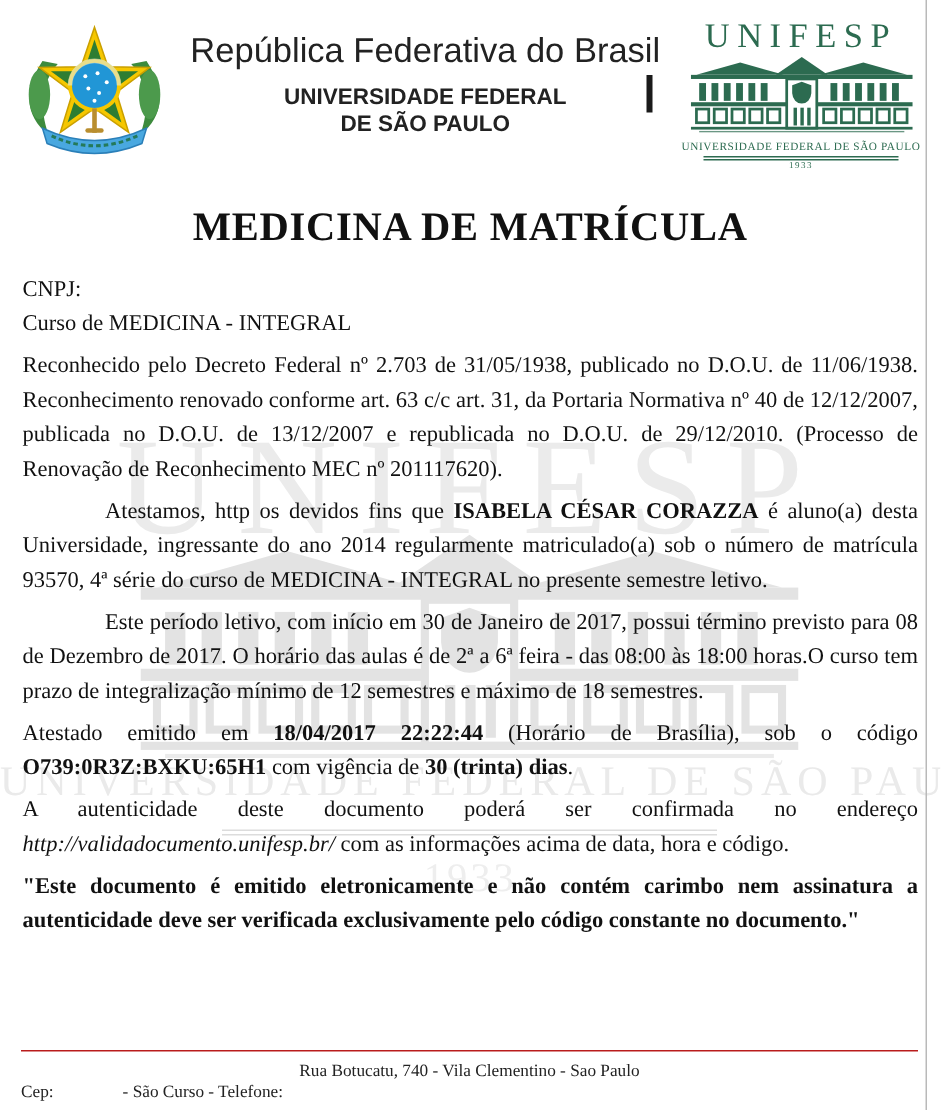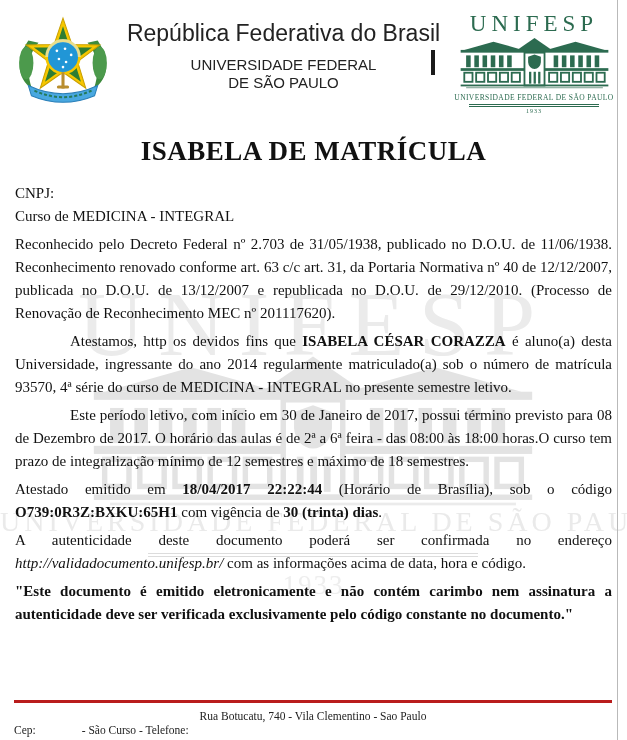--- a/index.html
+++ b/index.html
@@ -23,21 +23,21 @@
     position: absolute; top: 8px; left: 12px; right: 12px; height: 108px;
     display: flex; align-items: flex-start; z-index: 2;
   }
   .coat { width: 102px; height: 106px; flex: 0 0 auto; }
   .head-center {
     flex: 1 1 auto; text-align: center; padding-top: 12px;
     font-family: "Liberation Sans", sans-serif; color: #222;
   }
   .head-republic { font-size: 23px; line-height: 26px; }
   .head-ministry { font-size: 16px; line-height: 20px; }
-  .head-univ { font-size: 15px; font-weight: normal; line-height: 18px; margin-top: 10px; }
+  .head-univ { font-size: 15px; font-weight: bold; line-height: 18px; margin-top: 10px; }
   .vbar-artifact {
     position: absolute; left: 431px; top: 50px; width: 4px; height: 25px;
     background: #1a1a1a;
   }
   .logo-block {
     flex: 0 0 auto; width: 162px; text-align: center; color: #2c6b50; padding-top: 4px;
   }
   .logo-acronym {
     font-family: "Liberation Serif", serif; font-size: 23px; letter-spacing: 5px;
     line-height: 24px; color: #2c6b50;
@@ -85,21 +85,21 @@
   }
   .wm-year {
     position: absolute; top: 570px; left: 0; right: 0; text-align: center;
     font-size: 27px; color: #eeeeee; letter-spacing: 2px;
     font-family: "Liberation Serif", serif;
   }
 
   
   .footer {
     position: absolute; top: 700px; left: 14px; width: 598px; z-index: 2;
-    border-top: 3px solid #b91c1c; padding-top: 6px;
+    border-top: 1px solid #b91c1c; padding-top: 6px;
     text-align: center; font-size: 11.5px; line-height: 14px; color: #222;
   }
   .footer-line2 { display: flex; justify-content: flex-start; }
   .footer-cep-label { margin-right: 46px; }
 </style>
 </head>
 <body>
 
 <div class="page">
 
@@ -218,21 +218,21 @@
           <rect x="10" y="55" width="150" height="1" opacity="0.7"></rect>
         </g>
       </svg>
       <div class="logo-caption">UNIVERSIDADE FEDERAL DE SÃO PAULO</div>
       <div class="logo-rule"></div>
       <div class="logo-year">1933</div>
     </div>
   </div>
   <div class="vbar-artifact"></div>
 
-  <div class="doc-title">ISABELA DE MATRÍCULA</div>
+  <div class="doc-title">MEDICINA DE MATRÍCULA</div>
 
   <div class="body-text">
     <p>CNPJ:</p>
     <p>Curso de MEDICINA - INTEGRAL</p>
     <p class="para">Reconhecido pelo Decreto Federal nº 2.703 de 31/05/1938, publicado no D.O.U. de 11/06/1938. Reconhecimento renovado conforme art. 63 c/c art. 31, da Portaria Normativa nº 40 de 12/12/2007, publicada no D.O.U. de 13/12/2007 e republicada no D.O.U. de 29/12/2010. (Processo de Renovação de Reconhecimento MEC nº 201117620).</p>
     <p class="para indent"><span>Atestamos, http os devidos fins que </span><span class="b">ISABELA CÉSAR CORAZZA</span><span> é aluno(a) desta Universidade, ingressante do ano 2014 regularmente matriculado(a) sob o número de matrícula 93570, 4ª série do curso de MEDICINA - INTEGRAL no presente semestre letivo.</span></p>
     <p class="para indent">Este período letivo, com início em 30 de Janeiro de 2017, possui término previsto para 08 de Dezembro de 2017. O horário das aulas é de 2ª a 6ª feira - das 08:00 às 18:00 horas.O curso tem prazo de integralização mínimo de 12 semestres e máximo de 18 semestres.</p>
     <p class="para"><span>Atestado emitido em </span><span class="b">18/04/2017 22:22:44</span><span> (Horário de Brasília), sob o código </span><span class="b">O739:0R3Z:BXKU:65H1</span><span> com vigência de </span><span class="b">30 (trinta) dias</span><span>.</span></p>
     <p class="para"><span>A autenticidade deste documento poderá ser confirmada no endereço </span><span class="i">http://validadocumento.unifesp.br/</span><span> com as informações acima de data, hora e código.</span></p>
     <p class="para b">"Este documento é emitido eletronicamente e não contém carimbo nem assinatura a autenticidade deve ser verificada exclusivamente pelo código constante no documento."</p>

